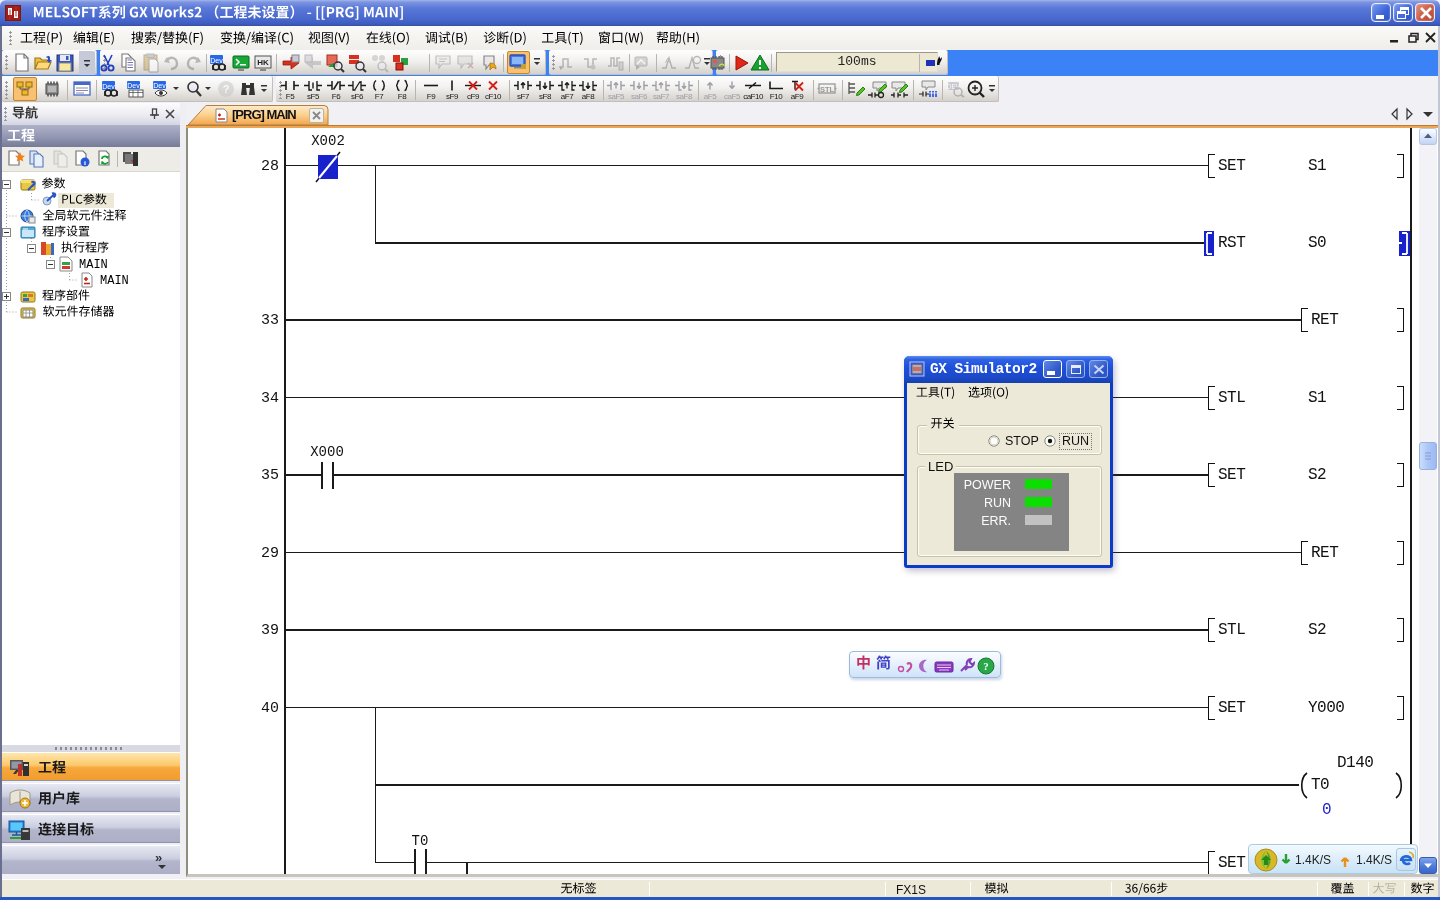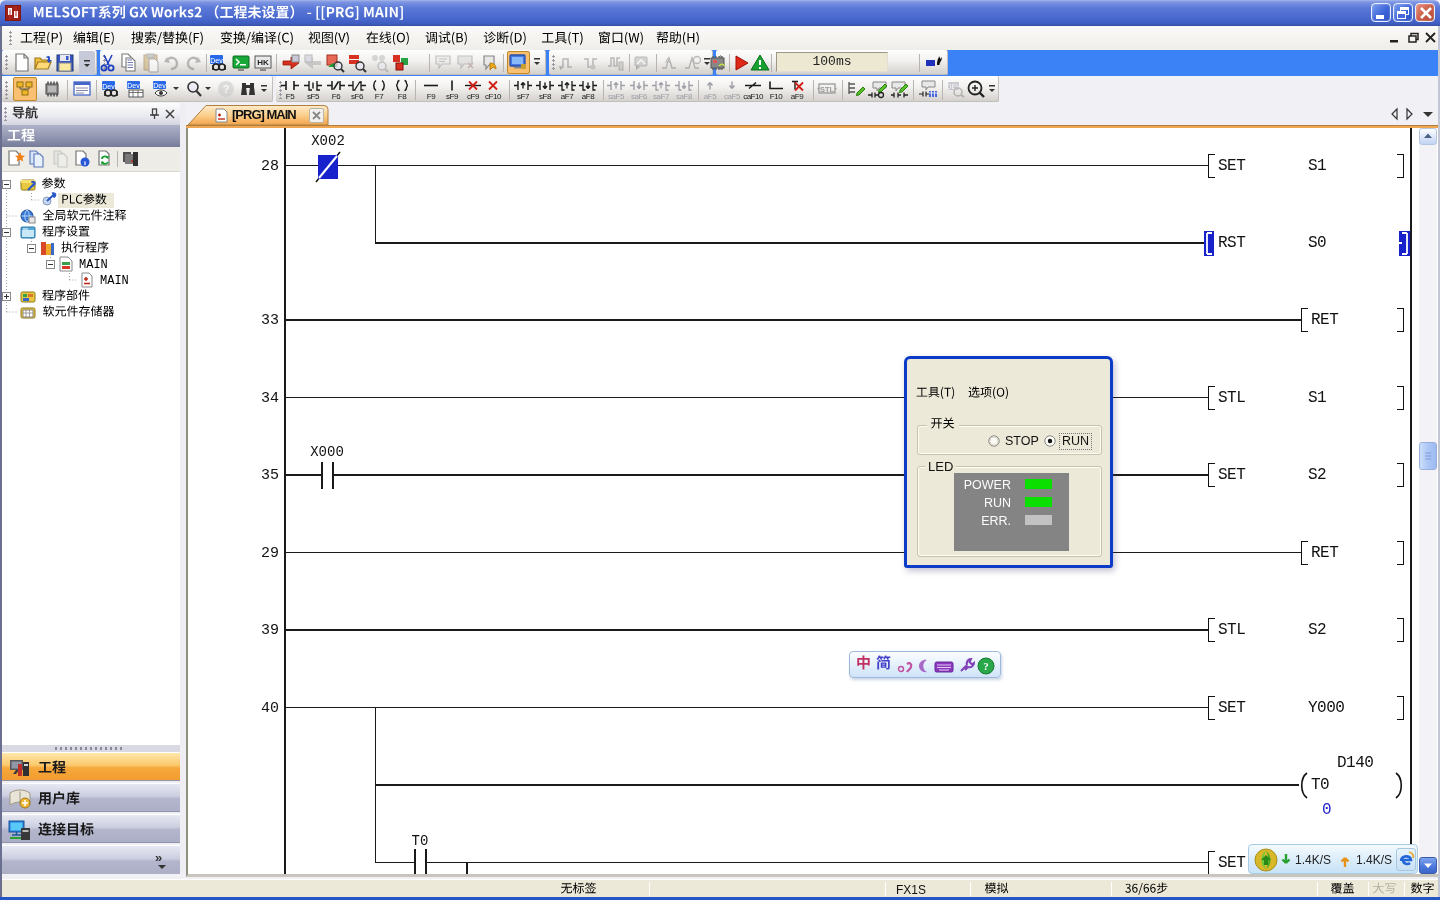--- a/index.html
+++ b/index.html
@@ -285,21 +285,21 @@
     </svg>
 <div class="tsep" style="left:729px"></div>
 <svg class="ab" style="left:732px;top:3px" width="20" height="20" viewBox="0 0 20 20">
       <path d="M4 3 L16 10 L4 17 Z" fill="#E02818" stroke="#A01008"></path>
     </svg>
 <svg class="ab" style="left:750px;top:3px" width="20" height="20" viewBox="0 0 20 20">
       <path d="M10 2 L19 17 H1 Z" fill="#18A030" stroke="#0A7018"></path>
       <path d="M10 7 V12 M10 14 V16" stroke="#fff" stroke-width="2"></path>
     </svg>
 <div class="tsep" style="left:771px"></div>
-<div class="ab" style="left:776px;top:2px;width:112px;height:20px;background:#ECE8D2;border:1px solid #9B988A;border-right-color:#E2DFD2;border-bottom-color:#E2DFD2">
+<div class="ab" style="left:776px;top:2px;width:162px;height:20px;background:#ECE8D2;border:1px solid #9B988A;border-right-color:#E2DFD2;border-bottom-color:#E2DFD2">
       <div style="text-align:center;font-size:13px;line-height:18px;font-family:'Liberation Mono';color:#222">100ms</div>
     </div>
 <div class="tsep" style="left:919px"></div>
 <svg class="ab" style="left:924px;top:3px" width="20" height="20" viewBox="0 0 20 20">
       <rect x="2" y="7" width="9" height="6" fill="#2030B8"></rect>
       <path d="M13 12 C13 6 15 5 15 3 L16.5 6 L18 4 C18 8 15.5 9 15.5 12 Z" fill="#111"></path>
     </svg>
 </div>
 <div class="ab" style="left:0;top:76px;width:1440px;height:28px;background:#F1F0F5">
 <div class="band" style="left:2px;top:0px;width:271px;height:26px"></div>
@@ -971,20 +971,39 @@
       </svg>
     </div>
 <div class="ab" style="left:1410px;top:2px">
       <svg width="26" height="12" viewBox="0 -11.0 26.0 12.5" style="overflow:visible">
         <path fill="#000" d="M5.5 -10.3C5.3 -9.8 4.9 -9 4.6 -8.6L5.2 -8.3C5.5 -8.7 6 -9.3 6.3 -9.9ZM1.1 -9.9C1.4 -9.4 1.8 -8.7 1.9 -8.3L2.6 -8.6C2.5 -9 2.1 -9.7 1.8 -10.2ZM5.1 -3.2C4.8 -2.6 4.4 -2.1 4 -1.6C3.5 -1.8 3 -2.1 2.5 -2.2C2.7 -2.6 2.9 -2.9 3.1 -3.2ZM1.4 -1.9C2 -1.7 2.7 -1.4 3.3 -1C2.5 -0.5 1.5 -0.1 0.5 0.2C0.7 0.4 0.9 0.7 1 0.9C2.1 0.6 3.2 0.1 4.1 -0.6C4.5 -0.4 4.9 -0.1 5.2 0.1L5.8 -0.5C5.5 -0.7 5.1 -1 4.7 -1.2C5.4 -1.9 5.9 -2.8 6.2 -3.9L5.7 -4.1L5.5 -4H3.5L3.8 -4.7L2.9 -4.8C2.8 -4.6 2.7 -4.3 2.6 -4H0.9V-3.2H2.2C1.9 -2.8 1.6 -2.3 1.4 -1.9ZM3.2 -10.5V-8.2H0.6V-7.4H2.9C2.3 -6.6 1.4 -5.8 0.5 -5.4C0.7 -5.3 0.9 -4.9 1 -4.7C1.8 -5.1 2.6 -5.8 3.2 -6.6V-5.1H4.1V-6.8C4.7 -6.3 5.5 -5.7 5.8 -5.4L6.3 -6.1C6 -6.3 4.9 -7 4.3 -7.4H6.6V-8.2H4.1V-10.5ZM7.9 -10.4C7.6 -8.2 7 -6.1 6 -4.8C6.2 -4.7 6.6 -4.4 6.7 -4.2C7.1 -4.7 7.3 -5.2 7.6 -5.8C7.9 -4.6 8.2 -3.5 8.7 -2.5C8 -1.3 7 -0.4 5.6 0.3C5.8 0.5 6.1 0.8 6.2 1C7.4 0.4 8.4 -0.5 9.1 -1.6C9.8 -0.6 10.5 0.3 11.5 0.9C11.7 0.7 11.9 0.3 12.2 0.2C11.1 -0.4 10.3 -1.3 9.6 -2.5C10.3 -3.8 10.7 -5.3 11 -7.2H11.9V-8.1H8.3C8.5 -8.8 8.6 -9.5 8.7 -10.3ZM10.1 -7.2C9.9 -5.8 9.6 -4.5 9.2 -3.5C8.7 -4.6 8.3 -5.9 8.1 -7.2Z M18.2 -4.5V-3.8H13.4V-2.9H18.2V-0.2C18.2 0 18.2 0.1 18 0.1C17.7 0.1 16.9 0.1 16.1 0.1C16.2 0.3 16.4 0.7 16.5 1C17.6 1 18.2 1 18.6 0.8C19.1 0.7 19.2 0.4 19.2 -0.2V-2.9H24.1V-3.8H19.2V-4.2C20.3 -4.8 21.5 -5.7 22.2 -6.5L21.6 -6.9L21.4 -6.9H15.4V-6H20.4C19.8 -5.5 19 -4.9 18.2 -4.5ZM17.8 -10.3C18 -10 18.3 -9.6 18.4 -9.2H13.5V-6.6H14.4V-8.3H23V-6.6H24V-9.2H19.5C19.4 -9.6 19 -10.2 18.7 -10.6Z"></path>
       </svg>
     </div>
 </div>
 <div class="ab" style="left:0;top:897px;width:1440px;height:3px;background:#2457C5"></div>
 <div class="ab" style="left:904px;top:356px;width:209px;height:212px;background:#ECE9D8;border:3px solid #0C3BC8;border-radius:6px 6px 3px 3px;box-shadow:2px 3px 6px rgba(80,80,120,0.35)">
+<div class="ab" style="left:-3px;top:-3px;width:209px;height:27px;border-radius:5px 5px 0 0;background:linear-gradient(#5C8CF0 0%,#2E62E4 12%,#1D4FD8 45%,#1B49C8 80%,#1540B0 100%)">
+<svg class="ab" style="left:5px;top:5px" width="16" height="16" viewBox="0 0 16 16">
+        <rect x="1" y="1" width="14" height="14" fill="#3858C8" stroke="#B8C8E8"></rect>
+        <rect x="3.5" y="4" width="9" height="8" fill="#D8D8D8" stroke="#888"></rect>
+        <path d="M5 5.5 V10.5 M7 5.5 V10.5 M9 5.5 V10.5 M11 5.5 V10.5" stroke="#B03028" stroke-width="1.2"></path>
+      </svg>
+<div class="ab" style="left:26px;top:5px;font-family:'Liberation Mono';font-size:14.5px;font-weight:bold;color:#fff;letter-spacing:-0.5px">GX Simulator2</div>
+<div class="ab" style="left:139px;top:4px;width:19px;height:18px;border:1.5px solid #FFF;border-radius:3px;background:linear-gradient(135deg,#6188E8,#2C55C8 70%)">
+        <div class="ab" style="left:3px;top:10px;width:8px;height:3.5px;background:#fff"></div>
+      </div>
+<div class="ab" style="left:162px;top:4px;width:19px;height:18px;border:1px solid #98B0E8;border-radius:3px;background:linear-gradient(135deg,#6188E8,#2C55C8 70%)">
+        <div class="ab" style="left:3.5px;top:3.5px;width:10px;height:9px;border:1.5px solid #E8ECFA;border-top-width:3px"></div>
+      </div>
+<div class="ab" style="left:185px;top:4px;width:19px;height:18px;border:1px solid #98B0E8;border-radius:3px;background:linear-gradient(135deg,#6188E8,#2C55C8 70%)">
+        <svg class="ab" style="left:3px;top:3px" width="12" height="11">
+          <path d="M1.5 1.5 L10.5 9.5 M10.5 1.5 L1.5 9.5" stroke="#C8D4F0" stroke-width="2"></path>
+        </svg>
+      </div>
+</div>
 <div class="ab" style="left:8px;top:27px">
       <svg width="42" height="12" viewBox="0 -11.0 41.9 12.5" style="overflow:visible">
         <path fill="#000" d="M0.7 -0.9V0H11.9V-0.9H6.7V-8.1H11.2V-9.1H1.3V-8.1H5.7V-0.9Z M20.1 -1.1C21.5 -0.4 22.9 0.4 23.8 1L24.5 0.3C23.6 -0.3 22.1 -1.1 20.7 -1.7ZM16.6 -1.7C15.8 -1 14.3 -0.2 13 0.3C13.2 0.5 13.5 0.8 13.7 1C14.9 0.5 16.5 -0.3 17.5 -1.1ZM15.2 -9.9V-2.6H13.2V-1.8H24.4V-2.6H22.5V-9.9ZM16.1 -2.6V-3.8H21.6V-2.6ZM16.1 -7.3H21.6V-6.3H16.1ZM16.1 -8.1V-9.1H21.6V-8.1ZM16.1 -5.6H21.6V-4.5H16.1Z M28 2.5 28.7 2.1C27.6 0.4 27.1 -1.8 27.1 -3.9C27.1 -6 27.6 -8.1 28.7 -9.9L28 -10.2C26.8 -8.3 26.1 -6.3 26.1 -3.9C26.1 -1.4 26.8 0.6 28 2.5Z M32.4 0H33.6V-8.2H36.3V-9.2H29.6V-8.2H32.4Z M38 2.5C39.1 0.6 39.8 -1.4 39.8 -3.9C39.8 -6.3 39.1 -8.3 38 -10.2L37.2 -9.9C38.3 -8.1 38.9 -6 38.9 -3.9C38.9 -1.8 38.3 0.4 37.2 2.1Z"></path>
       </svg>
     </div>
 <div class="ab" style="left:60px;top:27px">
       <svg width="44" height="12" viewBox="0 -11.0 43.7 12.5" style="overflow:visible">
         <path fill="#000" d="M0.8 -9.6C1.5 -9 2.3 -8.1 2.7 -7.5L3.5 -8.1C3.1 -8.7 2.2 -9.5 1.5 -10.1ZM5.6 -10.1C5.3 -9 4.8 -7.9 4.1 -7.2C4.3 -7.1 4.7 -6.8 4.9 -6.7C5.2 -7 5.4 -7.5 5.7 -8H7.5V-6.1H4V-5.3H6.3C6.1 -3.7 5.5 -2.5 3.7 -1.8C3.9 -1.6 4.1 -1.3 4.2 -1C6.3 -1.9 7 -3.3 7.2 -5.3H8.5V-2.4C8.5 -1.4 8.7 -1.2 9.6 -1.2C9.8 -1.2 10.7 -1.2 10.9 -1.2C11.7 -1.2 11.9 -1.6 12 -3.2C11.7 -3.2 11.3 -3.4 11.2 -3.5C11.1 -2.2 11.1 -2 10.8 -2C10.6 -2 9.9 -2 9.8 -2C9.5 -2 9.4 -2.1 9.4 -2.4V-5.3H11.9V-6.1H8.5V-8H11.4V-8.8H8.5V-10.5H7.5V-8.8H6.1C6.2 -9.1 6.4 -9.5 6.5 -9.9ZM3.1 -5.7H0.7V-4.8H2.2V-1C1.7 -0.8 1.1 -0.3 0.6 0.2L1.2 1C1.9 0.2 2.6 -0.4 3 -0.4C3.3 -0.4 3.7 -0.1 4.2 0.2C5 0.7 6.1 0.9 7.5 0.9C8.7 0.9 10.8 0.8 11.8 0.7C11.8 0.5 12 -0 12.1 -0.2C10.8 -0.1 8.9 -0 7.5 -0C6.2 -0 5.1 -0.1 4.4 -0.6C3.8 -0.9 3.5 -1.2 3.1 -1.2Z M20.2 -6.2V-3.6C20.2 -2.3 19.9 -0.7 16.5 0.2C16.7 0.4 17 0.8 17.1 1C20.6 -0.2 21.2 -2 21.2 -3.6V-6.2ZM21.1 -1.1C22.1 -0.5 23.3 0.4 23.9 1L24.5 0.3C23.9 -0.3 22.7 -1.1 21.7 -1.7ZM12.9 -2.3 13.1 -1.3C14.2 -1.7 15.8 -2.2 17.2 -2.7L17.1 -3.6L15.6 -3.1V-8.1H17V-9H13.1V-8.1H14.7V-2.8ZM17.7 -7.8V-1.9H18.6V-7H22.7V-1.9H23.6V-7.8H20.7C20.9 -8.2 21.1 -8.7 21.3 -9.1H24.5V-10H17.3V-9.1H20.2C20 -8.7 19.9 -8.2 19.7 -7.8Z M28 2.5 28.7 2.1C27.6 0.4 27.1 -1.8 27.1 -3.9C27.1 -6 27.6 -8.1 28.7 -9.9L28 -10.2C26.8 -8.3 26.1 -6.3 26.1 -3.9C26.1 -1.4 26.8 0.6 28 2.5Z M33.9 0.2C36.2 0.2 37.8 -1.7 37.8 -4.6C37.8 -7.6 36.2 -9.3 33.9 -9.3C31.6 -9.3 30 -7.6 30 -4.6C30 -1.7 31.6 0.2 33.9 0.2ZM33.9 -0.9C32.2 -0.9 31.1 -2.3 31.1 -4.6C31.1 -6.9 32.2 -8.3 33.9 -8.3C35.5 -8.3 36.6 -6.9 36.6 -4.6C36.6 -2.3 35.5 -0.9 33.9 -0.9Z M39.7 2.5C40.9 0.6 41.6 -1.4 41.6 -3.9C41.6 -6.3 40.9 -8.3 39.7 -10.2L39 -9.9C40.1 -8.1 40.6 -6 40.6 -3.9C40.6 -1.8 40.1 0.4 39 2.1Z"></path>
       </svg>
     </div>

